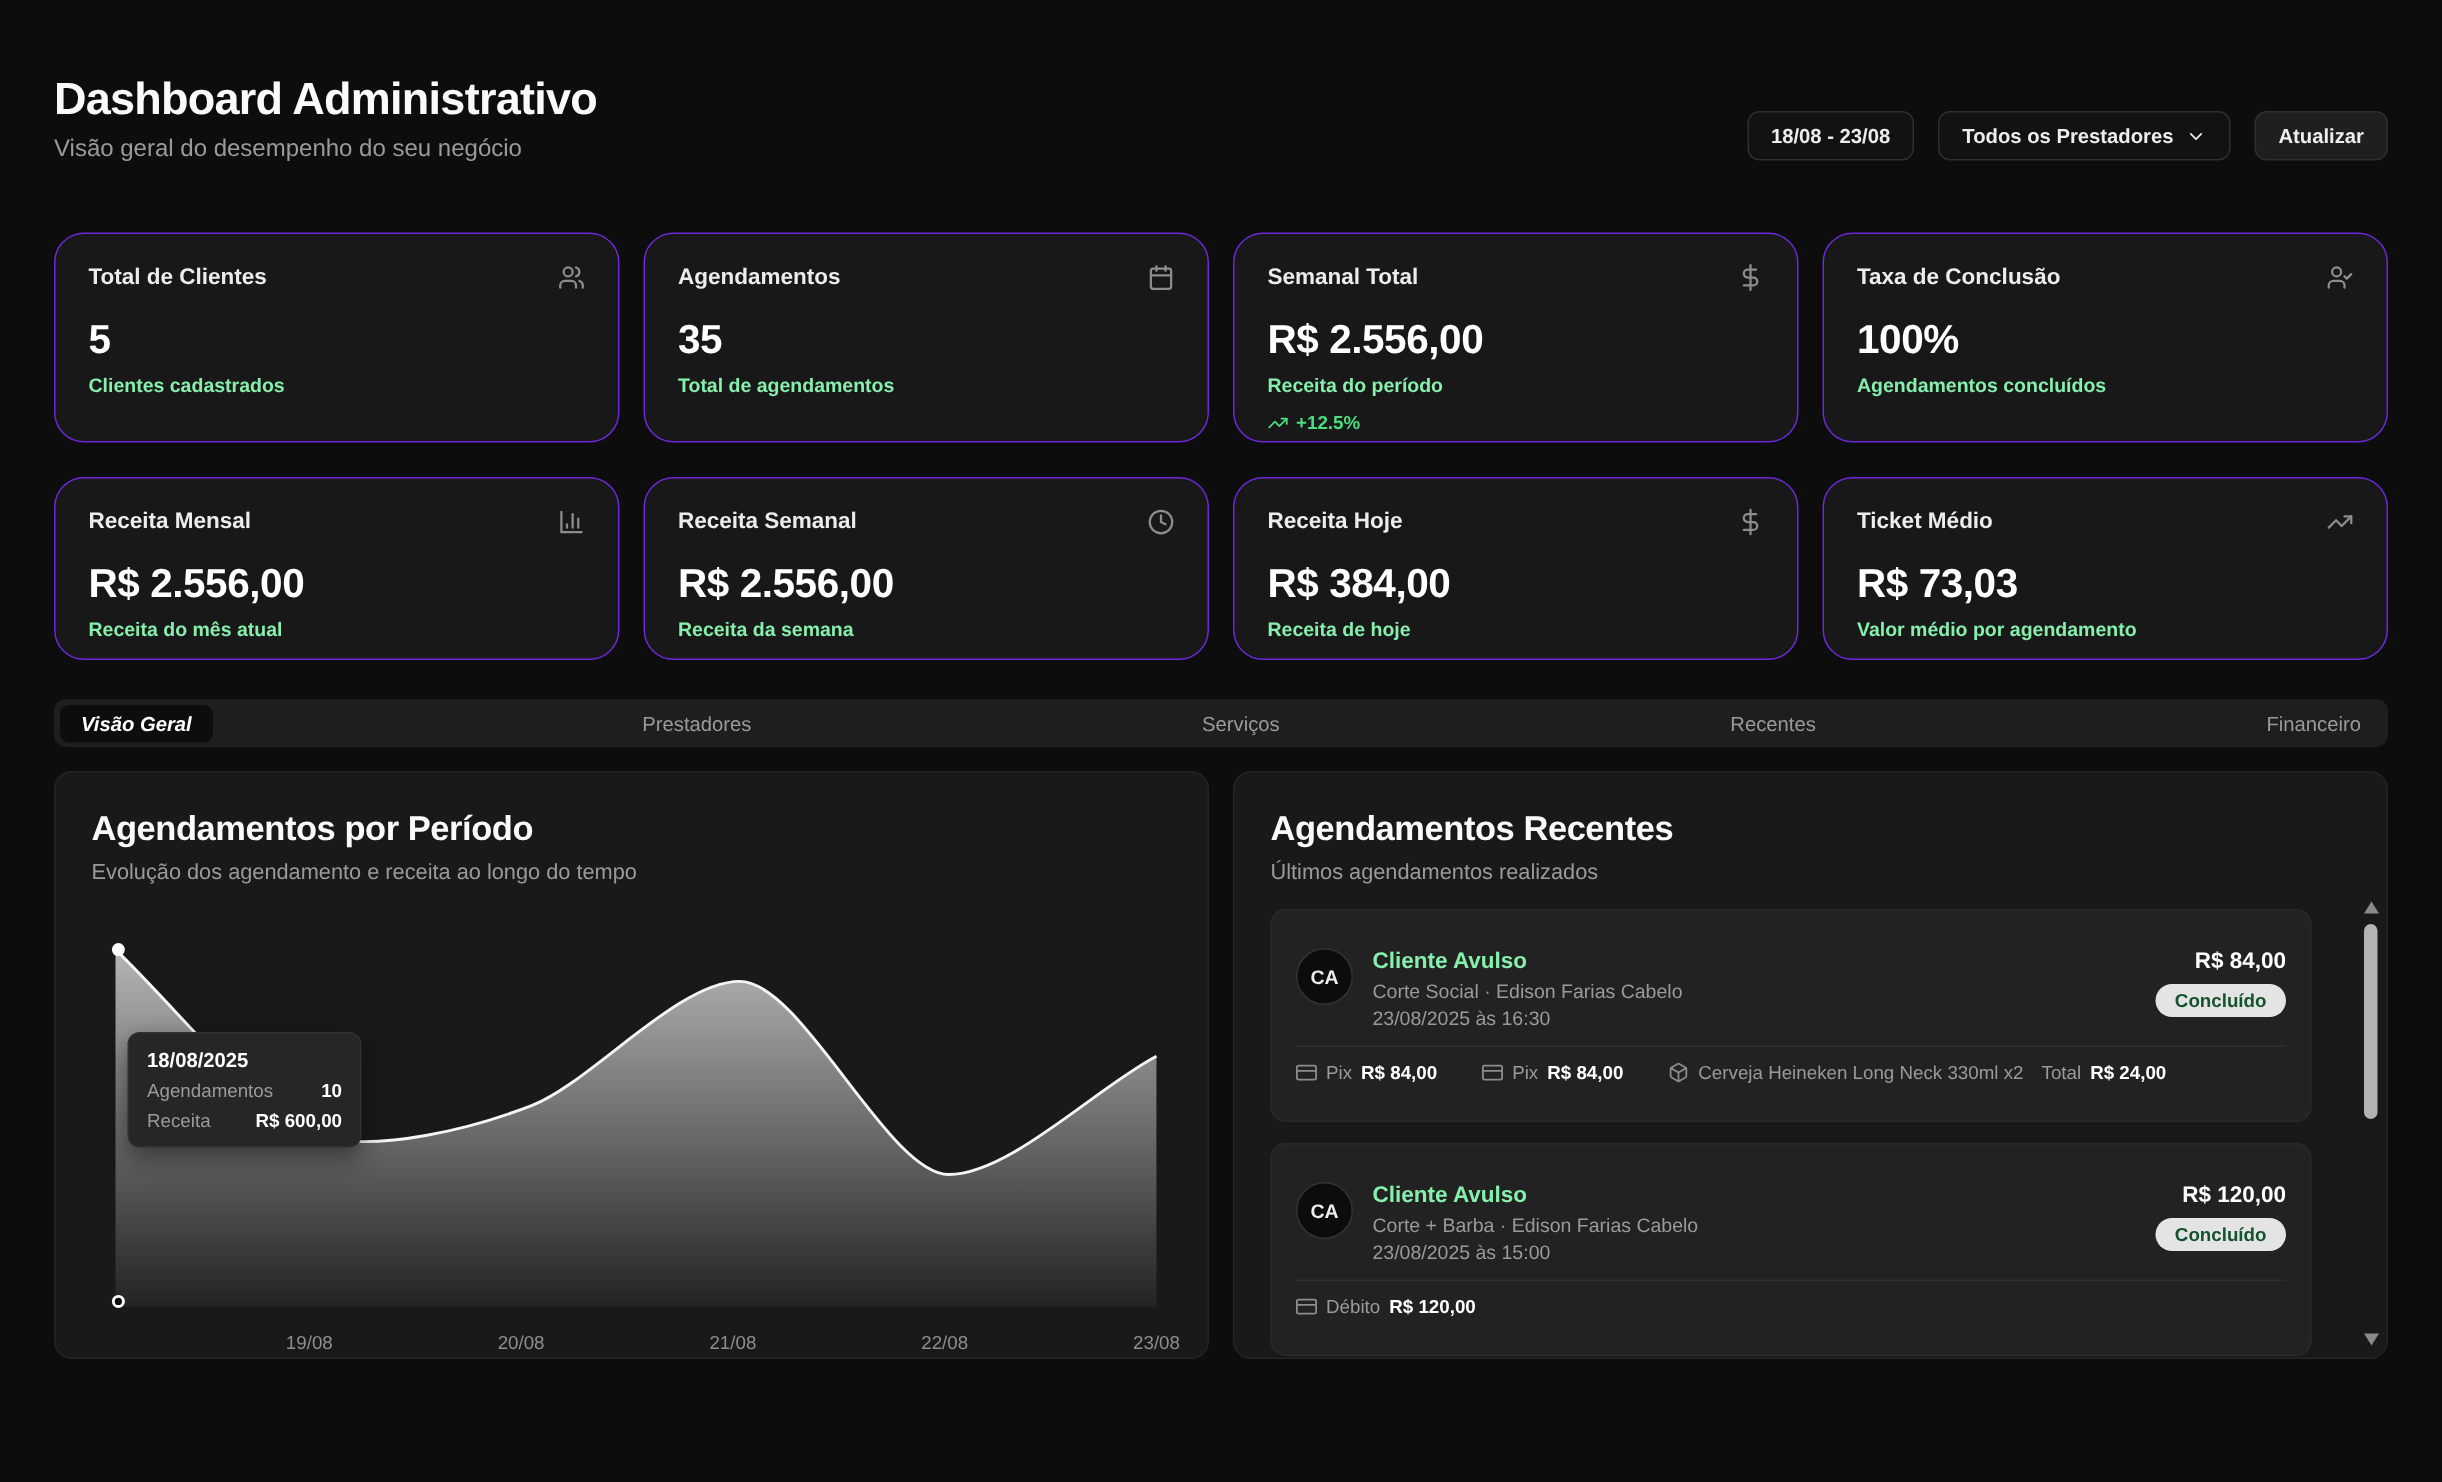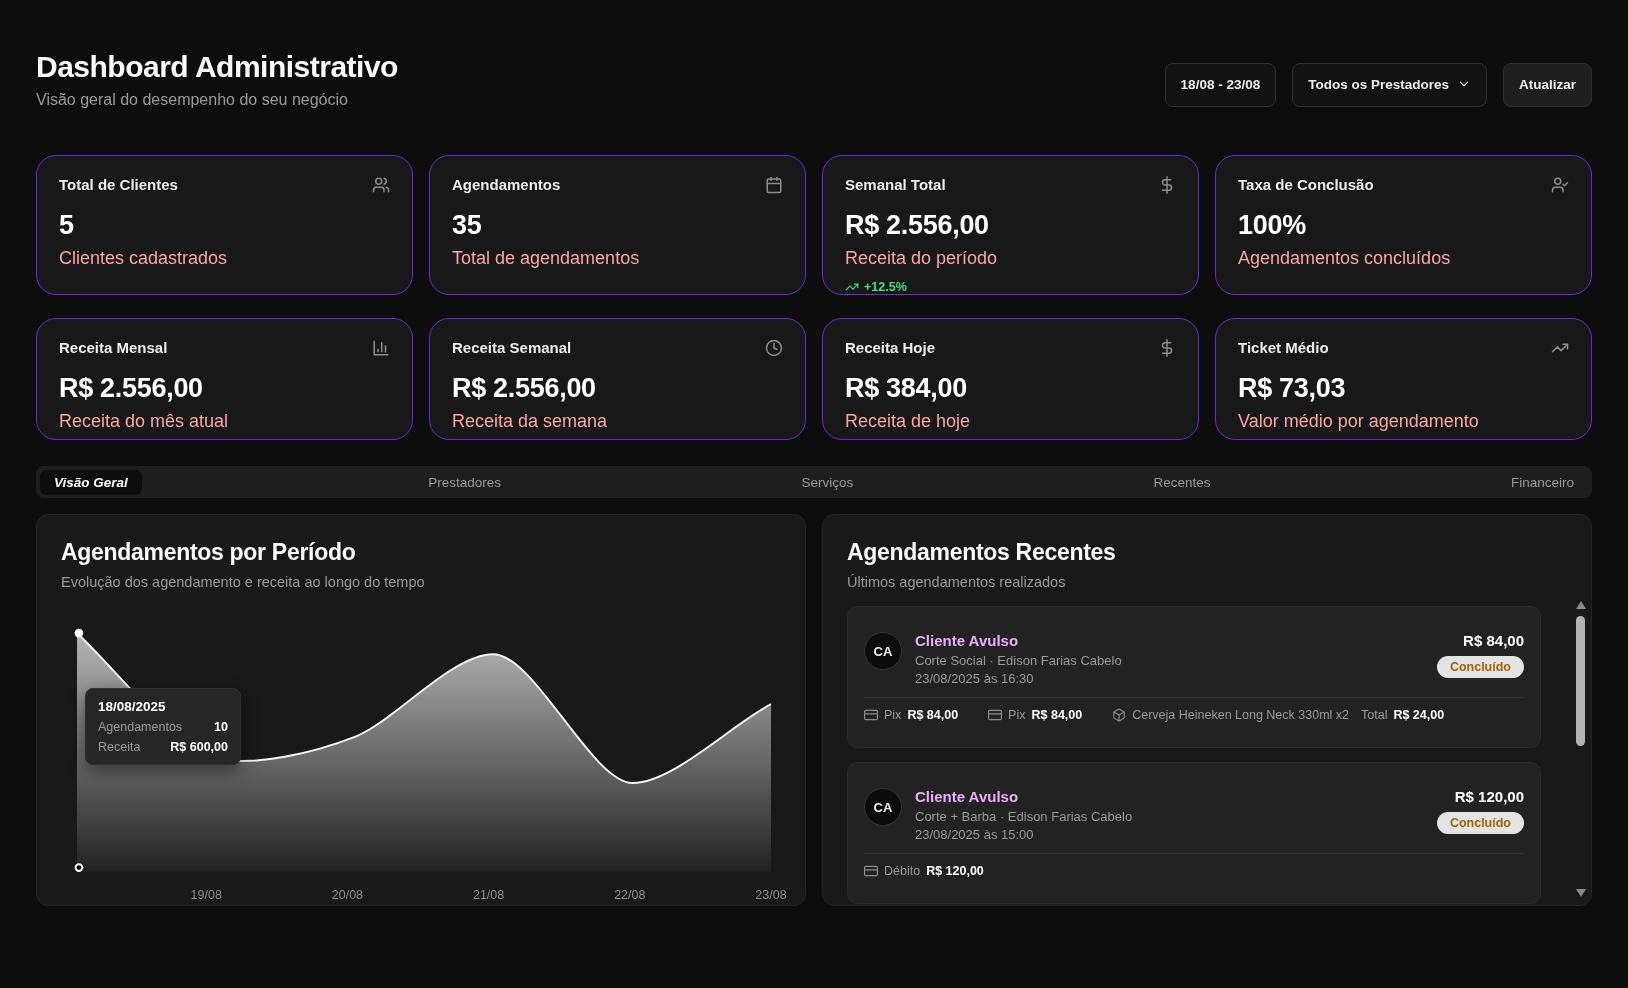--- a/index.html
+++ b/index.html
@@ -10,23 +10,23 @@
     color:#f5f5f5;
   }
   .page { padding:0 36px; }
 
   
   .header { display:flex; justify-content:space-between; align-items:flex-end; padding-top:50px; }
   .page-title { font-size:30px; font-weight:800; letter-spacing:-0.5px; color:#fafafa; }
   .page-subtitle { font-size:16px; color:#9a9a9a; margin-top:7px; }
   .header-controls { display:flex; gap:16px; align-items:center; padding-bottom:2px; }
   .btn {
-    height:44px; display:inline-flex; gap:8px;
+    height:33px; display:inline-flex; align-items:center; gap:8px;
     border:1px solid #2f2f2f; border-radius:8px; background:#121212;
-    color:#ededed; font-size:13.5px; font-weight:600; padding:13px 15px; cursor:pointer;
+    color:#ededed; font-size:13.5px; font-weight:600; padding:0 15px; cursor:pointer;
     font-family:inherit;
   }
   .btn.refresh { background:#1f1f1f; }
   .chev { width:14px; height:14px; stroke:#8f8f8f; }
 
   
   .cards {
     margin-top:46px;
     display:grid; grid-template-columns:repeat(4,1fr);
     grid-template-rows:140px 122px;
@@ -34,21 +34,21 @@
   }
   .card {
     background:#181818; border:1px solid #6d28d9; border-radius:20px;
     padding:20px 22px 18px 22px; position:relative;
   }
   .card-top { display:flex; justify-content:space-between; align-items:flex-start; }
   .card-label { font-size:15px; font-weight:600; color:#ececec; }
   .card-icon { color:#8d8d8d; }
   .card-icon svg { width:18px; height:18px; }
   .card-value { font-size:27px; font-weight:800; margin-top:12px; color:#fff; letter-spacing:-0.3px; }
-  .card-desc { font-size:18px; color:#fca5a5; margin-top:7px; }
+  .card-desc { font-size:13px; color:#86efac; margin-top:7px;font-weight:bold; }
   .card-trend { display:flex; align-items:flex-start; gap:5px; margin-top:11px; font-size:12.5px; font-weight:600; }
   .card-trend svg { width:14px; height:14px; }
 
   
   .tabs {
     margin-top:26px; height:32px; background:#1e1e1e; border-radius:8px;
     display:flex; align-items:center; justify-content:space-between; padding:3px 4px;
   }
   .tab { font-size:13.5px; color:#9a9a9a; padding:5px 14px; border-radius:6px; cursor:pointer; white-space:nowrap; }
   .tab.active { background:#0d0d0d; color:#fff; font-weight:700;font-style:italic; }
@@ -84,27 +84,27 @@
   .appointment {
     background:#222222; border:1px solid #2a2a2a; border-radius:10px; padding:25px 16px;
   }
   .appt-main { display:flex; gap:13px; }
   .avatar {
     width:38px; height:38px; border-radius:50%; background:#0c0c0c; border:1px solid #333;
     display:flex; align-items:center; justify-content:center;
     font-size:13px; font-weight:600; color:#eee; flex:0 0 38px;
   }
   .appt-info { flex:1; min-width:0; }
-  .appt-name { font-size:15px; font-weight:700; color:#f0abfc; }
+  .appt-name { font-size:15px; font-weight:700; color:#86efac; }
   .appt-service { font-size:13px; color:#9a9a9a; margin-top:4px; }
   .appt-datetime { font-size:13px; color:#9a9a9a; margin-top:3px; }
   .appt-right { display:flex; flex-direction:column; align-items:flex-end; gap:7px; }
   .appt-amount { font-size:15px; font-weight:800; color:#fff; }
   .badge {
-    background:#e4e4e4; color:#a16207; font-size:12.5px; font-weight:600;
+    background:#e4e4e4; color:#14532d; font-size:12.5px; font-weight:600;
     padding:4px 13px; border-radius:999px; white-space:nowrap;
   }
   .appt-details {
     margin-top:11px; padding-top:10px; border-top:1px solid #2f2f2f;
     display:flex; gap:30px; align-items:center; flex-wrap:nowrap;
   }
   .chip { display:flex; align-items:center; gap:6px; font-size:12.5px; white-space:nowrap; }
   .chip svg { width:14px; height:14px; color:#8d8d8d; flex:0 0 14px; }
   .chip-label { color:#9a9a9a; }
   .chip-total { color:#9a9a9a; margin-left:6px; }

